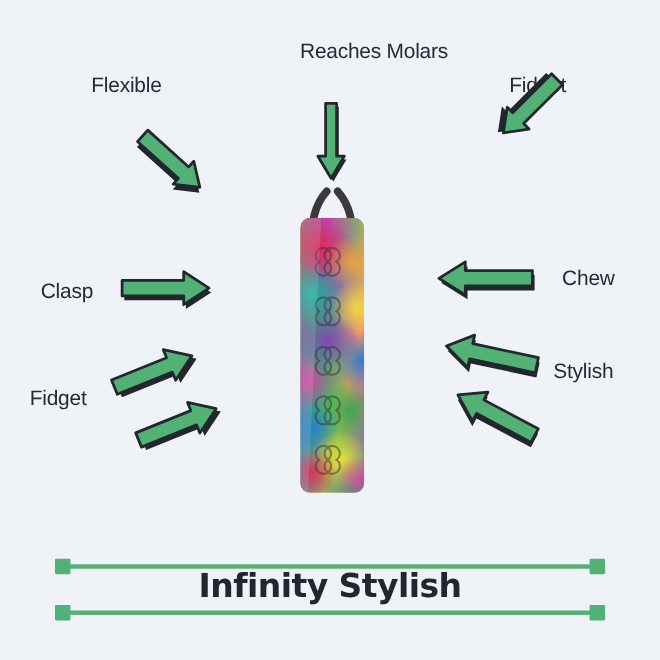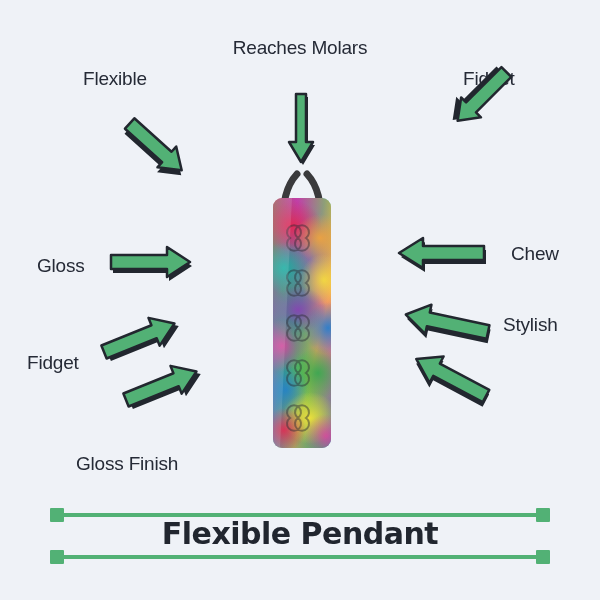--- a/index.html
+++ b/index.html
@@ -23,21 +23,21 @@
   .label {
     position: absolute;
     color: #252a36;
     font-family: "Liberation Sans", sans-serif;
     font-size: 19px;
     font-weight: 500;
     letter-spacing: -0.2px;
     white-space: nowrap;
     line-height: 1;
   }
-  .label.center  { transform: translateX(-50%); }
+  .label.center  { transform: translateX(-50%); margin-left: 40px; }
 
   .arrow-svg {
     position: absolute;
     overflow: visible;
   }
 
   
   #product {
     position: absolute;
     left: 240px;
@@ -99,29 +99,28 @@
 <body>
 
 <div id="stage">
 
   <div class="label" style="left:64px;  top:69px;margin-left:19px;">Flexible</div>
 
   <div class="label center" style="left:300px; top:38px;">Reaches Molars</div>
 
   <div class="label" style="left:463px; top:69px;">Fidget</div>
 
-  <div class="label" style="left:37px;  top:256px;">Gloss</div>
+  <div class="label" style="left:37px;  top:256px;">Clasp</div>
 
   <div class="label" style="left:511px; top:244px;">Chew</div>
 
   <div class="label" style="left:27px;  top:353px;">Fidget</div>
 
-  <div class="label" style="left:503px; top:315px;">Stylish</div>
-
-  <div class="label" style="left:76px;  top:454px;">Gloss Finish</div>
+  <div class="label" style="left:503px; top:329px;">Stylish</div>
+
 
 
   <svg class="arrow-svg" style="left:130px; top:108px;" width="90" height="85">
     <g transform="rotate(42 10 10)">
       <polygon points="6,14 56,14 56,7 76,21 56,35 56,28 6,28" fill="#22272f" transform="translate(3,4)"></polygon>
       <polygon points="6,14 56,14 56,7 76,21 56,35 56,28 6,28" fill="#52b175" stroke="#22272f" stroke-width="2.5" stroke-linejoin="round"></polygon>
     </g>
   </svg>
 
   <svg class="arrow-svg" style="left:279px; top:92px;" width="42" height="80">
@@ -269,21 +268,21 @@
     </svg>
   </div>
 
   <div id="title-block">
     <div class="rule" id="rule-top">
       <div class="rule-cap l"></div>
       <div class="rule-line"></div>
       <div class="rule-cap r"></div>
     </div>
 
-    <div id="product-title">Flexible Pendant</div>
+    <div id="product-title">Infinity Stylish</div>
 
     <div class="rule" id="rule-bottom">
       <div class="rule-cap l"></div>
       <div class="rule-line"></div>
       <div class="rule-cap r"></div>
     </div>
   </div>
 
 </div>
 

